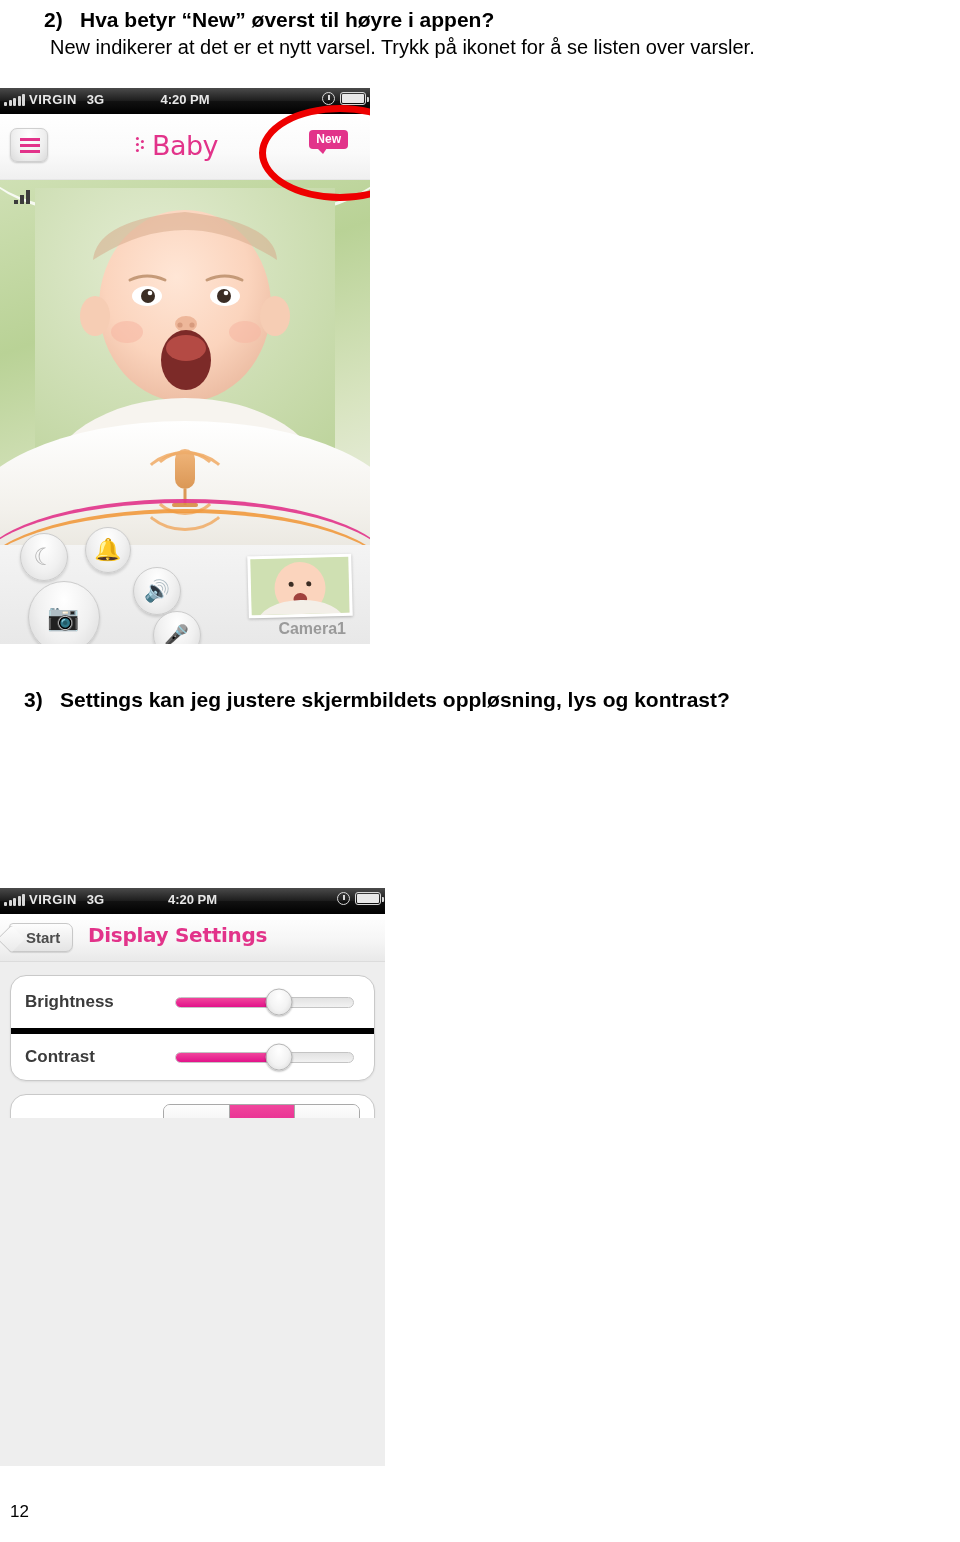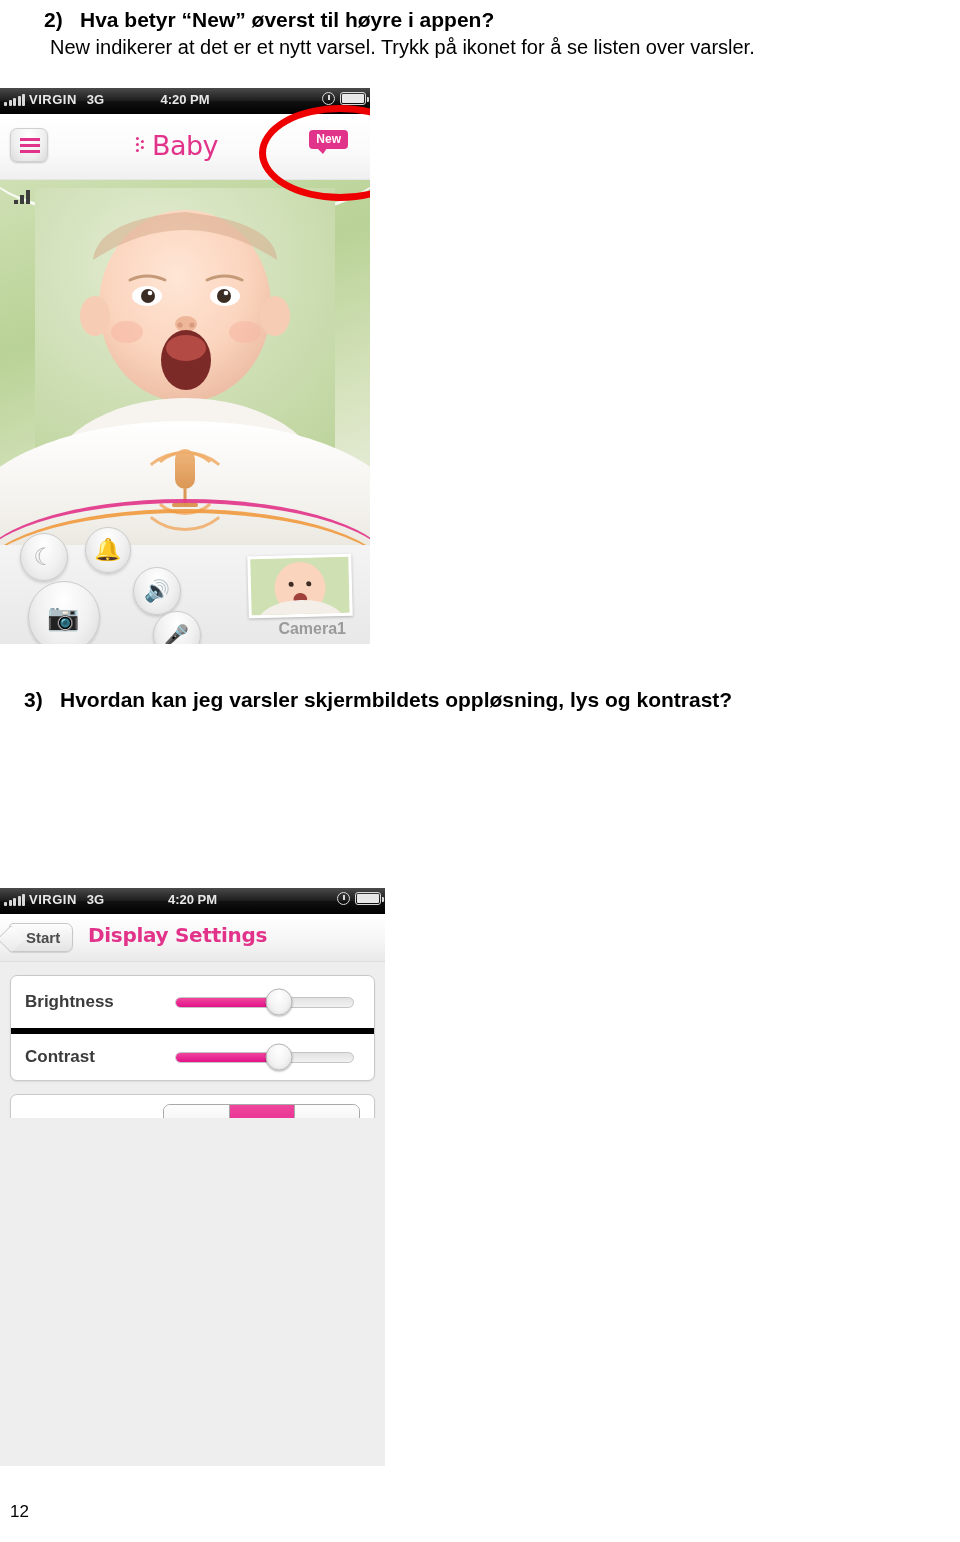--- a/index.html
+++ b/index.html
@@ -284,21 +284,21 @@
   .ds-title {
     position: absolute; left: 88px; top: 9px;
     font-size: 20px; font-weight: bold; color: #e2338a;
     font-family: "DejaVu Sans", sans-serif;
     letter-spacing: -0.3px;
   }
   .panel {
     margin: 13px 10px 0 10px;
     background: #ffffff;
     border: 1px solid #c9c9c9;
-    border-radius: 7px;
+    border-radius: 16px;
     box-shadow: 0 1px 2px rgba(0,0,0,0.08);
     overflow: hidden;
   }
   .row {
     position: relative;
     height: 52px;
     display: flex; align-items: center;
     padding: 0 14px;
   }
   .row + .row { border-top: 6px solid #000000; }
@@ -468,21 +468,21 @@
           </svg>
         </div>
       </div>
       <div class="cam-label">Camera1</div>
     </div>
 
     <div class="circle-highlight"></div>
   </div>
 
   <div id="q3" class="q-line">
-    <span class="num">3)</span><span>Hvordan kan jeg varsler skjermbildets oppløsning, lys og kontrast?</span>
+    <span class="num">3)</span><span>Settings kan jeg justere skjermbildets oppløsning, lys og kontrast?</span>
   </div>
 
   <div class="shot2">
 
     <div class="statusbar">
       <div class="sb-left">
         <span class="bars">
             <i></i>
             <i></i>
             <i></i>

